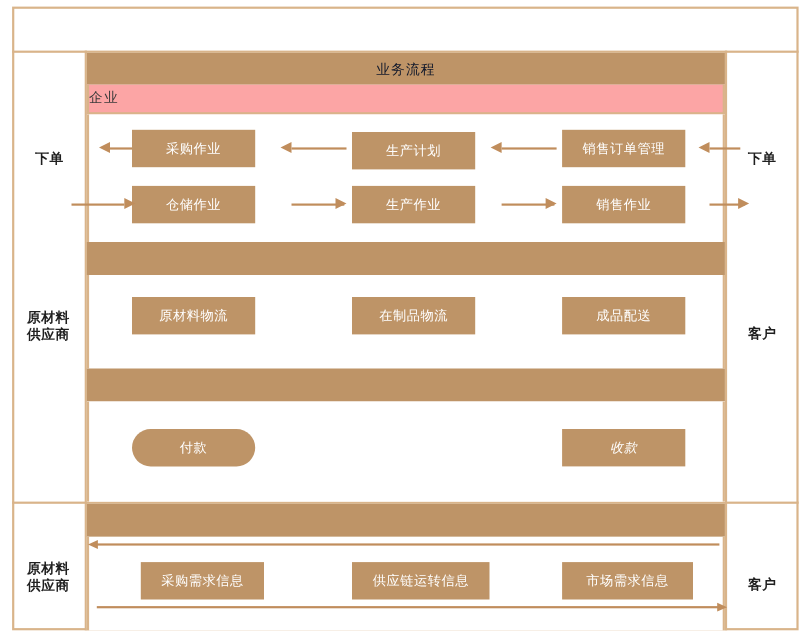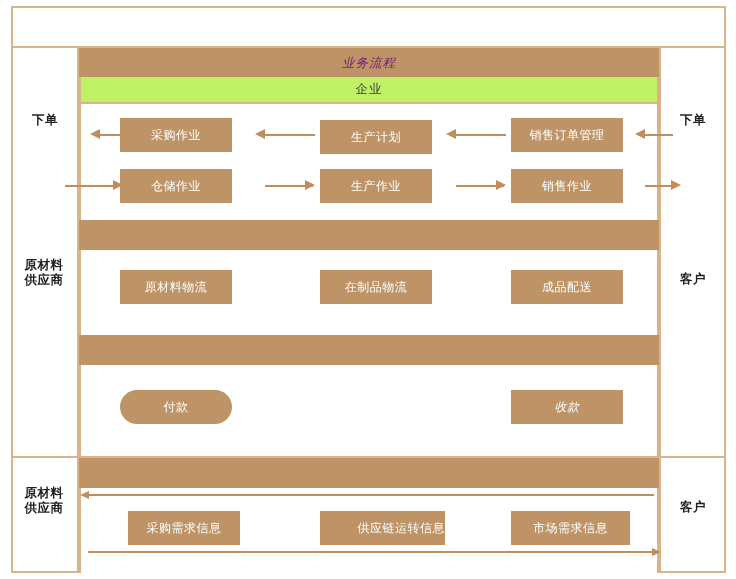--- a/index.html
+++ b/index.html
@@ -43,47 +43,45 @@
     background: #d9b48a;
   }
 
   
   .band {
     position: absolute;
     background: #be9467;
     box-sizing: border-box;
   }
   .band-title {
-    color: #701a75;
+    color: #0f172a;
     font-size: 12.5px;
     text-align: center;
     line-height: 1;
     letter-spacing: 1px;
-    font-style: italic;
   }
 
   
   .whiterow {
     position: absolute;
     background: #ffffff;
     border-left: 2px solid #d9b48a;
     border-right: 2px solid #d9b48a;
     box-sizing: border-box;
   }
 
   
   .entity-row {
     position: absolute;
-    background: #bef264;
+    background: #fca5a5;
     border: 2px solid #d9b48a;
     border-top: none;
     box-sizing: border-box;
     display: flex;
     align-items: center;
-    justify-content: center;
   }
   .entity-label {
     color: #3a3a3a;
     font-size: 12.5px;
     letter-spacing: 1px;
   }
 
   
   .pbox {
     position: absolute;
@@ -100,20 +98,21 @@
 
   
   .side-label {
     position: absolute;
     color: #1f1f1f;
     font-size: 12.5px;
     font-weight: bold;
     text-align: center;
     line-height: 15px;
     letter-spacing: 0.5px;
+    margin-top: 24px;
   }
 
   
   .arrow-line {
     position: absolute;
     height: 2px;
     background: #c08d5c;
   }
   .arrow-head {
     position: absolute;
@@ -241,21 +240,21 @@
 
   <div class="thinline" style="left:88px; top:494px; width:566px;"></div>
   <div class="arrow-head thin-left" style="left:80px; top:491px;"></div>
 
   <div class="thinline" style="left:88px; top:551px; width:566px;"></div>
   <div class="arrow-head thin-right" style="left:652px; top:548px;"></div>
 
   <div class="pbox" style="left:128px; top:511px; width:112px; height:34px;">
     <span>采购需求信息</span>
   </div>
-  <div class="pbox" style="left:320px; top:511px; width:125px; height:34px;justify-content:flex-end;">
+  <div class="pbox" style="left:320px; top:511px; width:125px; height:34px;">
     <span>供应链运转信息</span>
   </div>
   <div class="pbox" style="left:511px; top:511px; width:119px; height:34px;">
     <span>市场需求信息</span>
   </div>
 
   <div class="side-label" style="left:14px; top:113px; width:62px;">
     <span>下单</span>
   </div>
 

